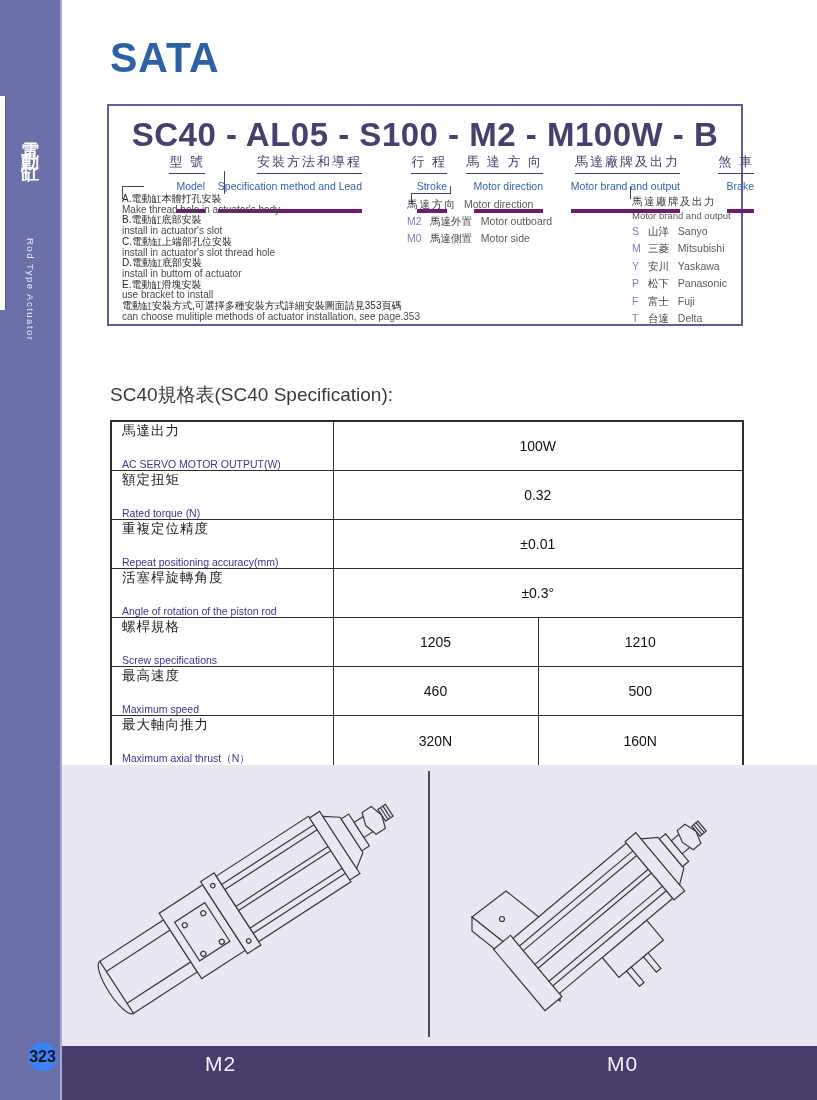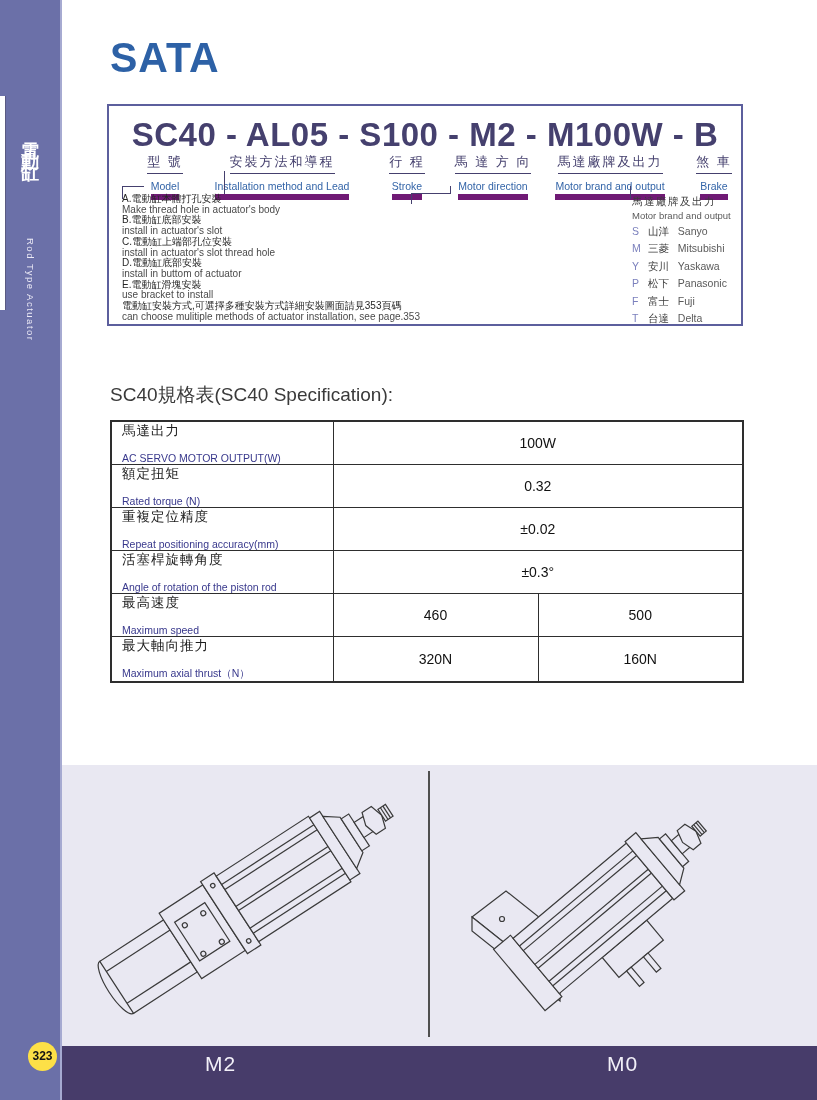--- a/index.html
+++ b/index.html
@@ -12,38 +12,38 @@
   .sidebar { position:absolute; left:0; top:0; width:62px; height:1100px;
              background:#6b70a8; border-right:2px solid #a6aad1; }
   .tab-notch { position:absolute; left:0; top:96px; width:6px; height:214px;
                background:#ffffff; border-right:1px solid #5a5a82; }
   .v-title { position:absolute; left:50%; transform:translateX(-50%); top:128px;
              writing-mode:vertical-rl; color:#ffffff; font-size:18px; letter-spacing:11px;
              font-weight:bold; }
   .v-sub { position:absolute; left:50%; transform:translateX(-50%); top:238px;
            writing-mode:vertical-rl; color:#eceaf6; font-size:9.5px; letter-spacing:1.5px; }
   .page-circle { position:absolute; left:28px; top:1042px; width:29px; height:29px;
-                 background:#fde047; border-radius:50%; text-align:center; line-height:29px;
-                 font-size:12px; color:#141414; font-weight:bold; }
+                 background:#3b82f6; border-radius:50%; text-align:center; line-height:29px;
+                 font-size:16px; color:#141414; font-weight:bold; }
 
   
   .logo { position:absolute; left:110px; top:34px; font-size:41px; font-weight:800;
           color:#2d61a6; letter-spacing:1px; transform:scaleY(1.04); }
 
   
   .model-box { position:absolute; left:107px; top:104px; width:636px; height:222px;
                border:2px solid #5c5f9d; background:#fff; }
   .model-code { position:absolute; left:0; top:10px; width:100%; text-align:center;
                 font-size:33px; font-weight:bold; color:#45406e; letter-spacing:0.5px; }
-  .lblgrp { position:absolute; top:46px; text-align:center; }
+  .lblgrp { position:absolute; top:46px; text-align:right; }
   .lblgrp .zh { display:inline-block; font-size:13px; color:#45406e; letter-spacing:2px;
                 border-bottom:1px solid #45406e; padding-bottom:2px; white-space:nowrap; }
   .lblgrp .en { display:block; margin-top:2px; }
   .lblgrp .en span { display:inline-block; font-size:10.5px; color:#3465a8;
-                border-bottom:6px solid #701a75; padding-bottom:2px; white-space:nowrap; }
+                border-bottom:4px solid #701a75; padding-bottom:17px; white-space:nowrap; }
   .conn { position:absolute; background:#45406e; }
 
   .notes { position:absolute; left:13px; top:88px; width:332px; font-size:10px;
            line-height:10.7px; }
   .notes div { white-space:nowrap; }
   .notes div:nth-child(odd) { color:#262626; }
   .notes div:nth-child(even) { color:#4a4a4a; }
 
   .mdir { position:absolute; left:298px; top:92px; font-size:10.5px; white-space:nowrap; }
   .mdir .t-zh { color:#3c3c3c; letter-spacing:2px; }
@@ -60,21 +60,21 @@
   .mbrand .code { min-width:13px; }
 
   
   .spec-title { position:absolute; left:110px; top:382px; font-size:19px; color:#3a3a3a; }
   table.spec { position:absolute; left:110px; top:420px; width:632px;
                border-collapse:collapse; table-layout:fixed;
                border:2px solid #2e2e2e; }
   table.spec td { border:1px solid #2e2e2e; height:38px; vertical-align:middle; }
   td.lbl { padding-left:10px; }
   td.lbl .zh { font-size:13.5px; color:#1c1c1c; letter-spacing:1px; }
-  td.lbl .en { font-size:10.5px; color:#38388c; margin-top:12px; }
+  td.lbl .en { font-size:10.5px; color:#38388c; margin-top:18px; }
   td.val { text-align:center; font-size:14px; color:#111111; }
 
   
   .figures { position:absolute; left:62px; top:765px; width:755px; height:281px;
              background:#e9e8f2; }
   .fig-divider { position:absolute; left:366px; top:6px; width:2px; height:266px;
                  background:#4f4f4f; }
   .figures svg { position:absolute; }
   .svg-m2 { left:8px; top:8px; }
   .svg-m0 { left:382px; top:4px; }
@@ -103,21 +103,21 @@
 
   <div class="model-box">
     <div class="model-code">SC40 - AL05 - S100 - M2 - M100W - B</div>
 
     <div class="lblgrp" style="left:16px; width:80px;">
       <span class="zh">型 號</span>
       <span class="en"><span>Model</span></span>
     </div>
     <div class="lblgrp" style="left:93px; width:160px;">
       <span class="zh">安裝方法和導程</span>
-      <span class="en"><span>Installation method and Lead</span></span>
+      <span class="en"><span>Specification method and Lead</span></span>
     </div>
     <div class="lblgrp" style="left:258px; width:80px;">
       <span class="zh">行 程</span>
       <span class="en"><span>Stroke</span></span>
     </div>
     <div class="lblgrp" style="left:334px; width:100px;">
       <span class="zh">馬 達 方 向</span>
       <span class="en"><span>Motor direction</span></span>
     </div>
     <div class="lblgrp" style="left:431px; width:140px;">
@@ -145,20 +145,36 @@
       <div>C.電動缸上端部孔位安裝</div>
       <div>install in actuator's slot thread hole</div>
       <div>D.電動缸底部安裝</div>
       <div>install in buttom of actuator</div>
       <div>E.電動缸滑塊安裝</div>
       <div>use bracket to install</div>
       <div>電動缸安裝方式,可選擇多種安裝方式詳細安裝圖面請見353頁碼</div>
       <div>can choose mulitiple methods of actuator installation, see page.353</div>
     </div>
 
+    <div class="mdir">
+      <div>
+        <span class="t-zh">馬達方向</span>
+        <span class="t-en">Motor direction</span>
+      </div>
+      <div class="row">
+        <span class="code">M2</span>
+        <span class="opt-zh">馬達外置</span>
+        <span class="opt-en">Motor outboard</span>
+      </div>
+      <div class="row">
+        <span class="code">M0</span>
+        <span class="opt-zh">馬達側置</span>
+        <span class="opt-en">Motor side</span>
+      </div>
+    </div>
 
     <div class="mbrand">
       <div class="t-zh">馬達廠牌及出力</div>
       <div class="t-en">Motor brand and output</div>
       <div class="row">
         <span class="code">S</span>
         <span class="opt-zh">山洋</span>
         <span class="opt-en">Sanyo</span>
       </div>
       <div class="row">
@@ -210,28 +226,36 @@
             <div class="zh">額定扭矩</div>
             <div class="en">Rated torque (N)</div>
           </td>
         <td class="val" colspan="2">0.32</td>
       </tr>
       <tr>
         <td class="lbl">
             <div class="zh">重複定位精度</div>
             <div class="en">Repeat positioning accuracy(mm)</div>
           </td>
-        <td class="val" colspan="2">±0.02</td>
+        <td class="val" colspan="2">±0.01</td>
       </tr>
       <tr>
         <td class="lbl">
             <div class="zh">活塞桿旋轉角度</div>
             <div class="en">Angle of rotation of the piston rod</div>
           </td>
         <td class="val" colspan="2">±0.3°</td>
+      </tr>
+      <tr>
+        <td class="lbl">
+            <div class="zh">螺桿規格</div>
+            <div class="en">Screw specifications</div>
+          </td>
+        <td class="val">1205</td>
+        <td class="val">1210</td>
       </tr>
       <tr>
         <td class="lbl">
             <div class="zh">最高速度</div>
             <div class="en">Maximum speed</div>
           </td>
         <td class="val">460</td>
         <td class="val">500</td>
       </tr>
       <tr>

